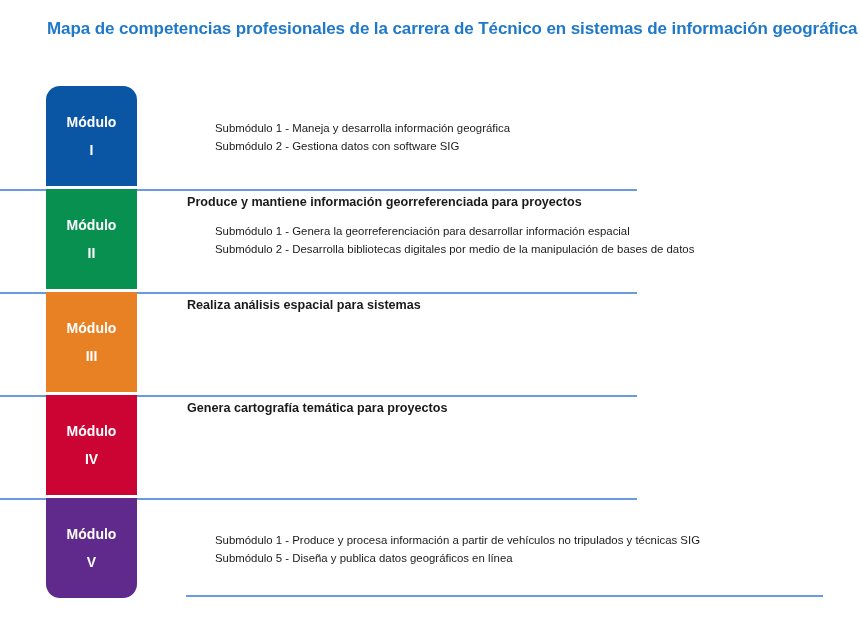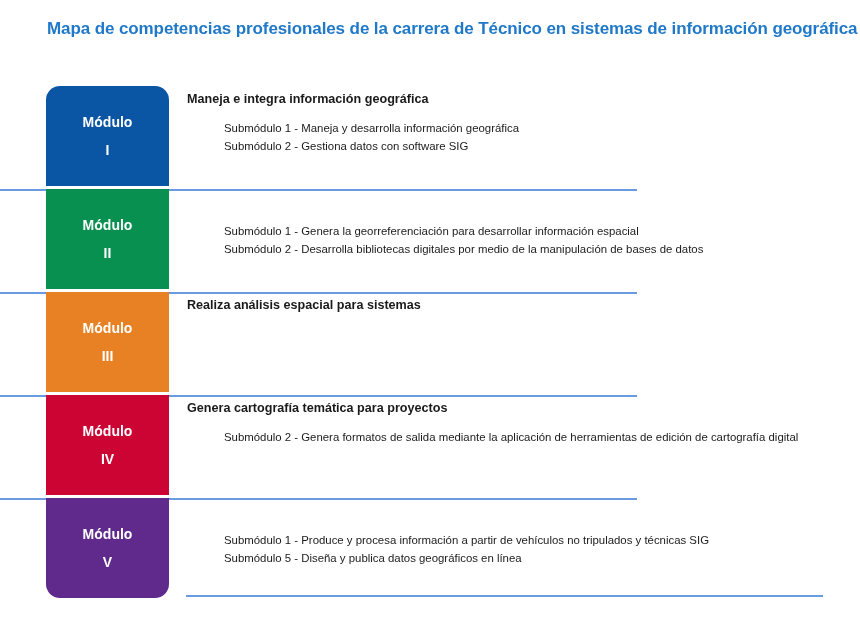--- a/index.html
+++ b/index.html
@@ -47,21 +47,21 @@
     align-items: flex-start;
     height: 100px;
     margin-bottom: 3px;
   }
 
   
   .module-chip {
     position: absolute;
     left: 46px;
     top: 0;
-    width: 123px;
+    width: 91px;
     height: 100px;
     display: flex;
     flex-direction: column;
     align-items: center;
     justify-content: center;
     color: #ffffff;
     font-size: 14px;
     font-weight: bold;
     line-height: 1.45;
     text-align: center;
@@ -99,21 +99,21 @@
     position: absolute;
     left: 1px;
     top: 6px;
     font-size: 12.6px;
     font-weight: bold;
     color: #1a1a1a;
     white-space: nowrap;
   }
   .submodules {
     position: absolute;
-    left: 38px;
+    left: 29px;
     top: 34px;
   }
   .submodule {
     font-size: 11.4px;
     color: #1a1a1a;
     line-height: 17.5px;
     white-space: nowrap;
   }
 
   
@@ -135,35 +135,35 @@
 
   <div class="map">
 
     <div class="module-row">
 
       <div class="module-chip" style="background: rgb(11, 85, 165);">
         <span>Módulo</span>
         <span>I</span>
       </div>
       <div class="module-content">
-        <div class="competency">Maneja e integra información geográfica</div>
         <div class="submodules">
           <div class="submodule">Submódulo 1 - Maneja y desarrolla información geográfica</div>
           <div class="submodule">Submódulo 2 - Gestiona datos con software SIG</div>
         </div>
       </div>
     </div>
 
     <div class="module-row">
       <div class="divider" style="background: rgb(106, 155, 224);"></div>
       <div class="module-chip" style="background: rgb(8, 144, 80);">
         <span>Módulo</span>
         <span>II</span>
       </div>
       <div class="module-content">
+        <div class="competency">Produce y mantiene información georreferenciada para proyectos</div>
         <div class="submodules">
           <div class="submodule">Submódulo 1 - Genera la georreferenciación para desarrollar información espacial</div>
           <div class="submodule">Submódulo 2 - Desarrolla bibliotecas digitales por medio de la manipulación de bases de datos</div>
         </div>
       </div>
     </div>
 
     <div class="module-row">
       <div class="divider" style="background: rgb(106, 155, 224);"></div>
       <div class="module-chip" style="background: rgb(232, 128, 36);">
@@ -177,21 +177,20 @@
 
     <div class="module-row">
       <div class="divider" style="background: rgb(106, 155, 224);"></div>
       <div class="module-chip" style="background: rgb(204, 4, 51);">
         <span>Módulo</span>
         <span>IV</span>
       </div>
       <div class="module-content">
         <div class="competency">Genera cartografía temática para proyectos</div>
         <div class="submodules">
-          <div class="submodule">Submódulo 2 - Genera formatos de salida mediante la aplicación de herramientas de edición de cartografía digital</div>
         </div>
       </div>
     </div>
 
     <div class="module-row">
       <div class="divider" style="background: rgb(106, 155, 224);"></div>
       <div class="module-chip" style="background: rgb(95, 42, 140);">
         <span>Módulo</span>
         <span>V</span>
       </div>

